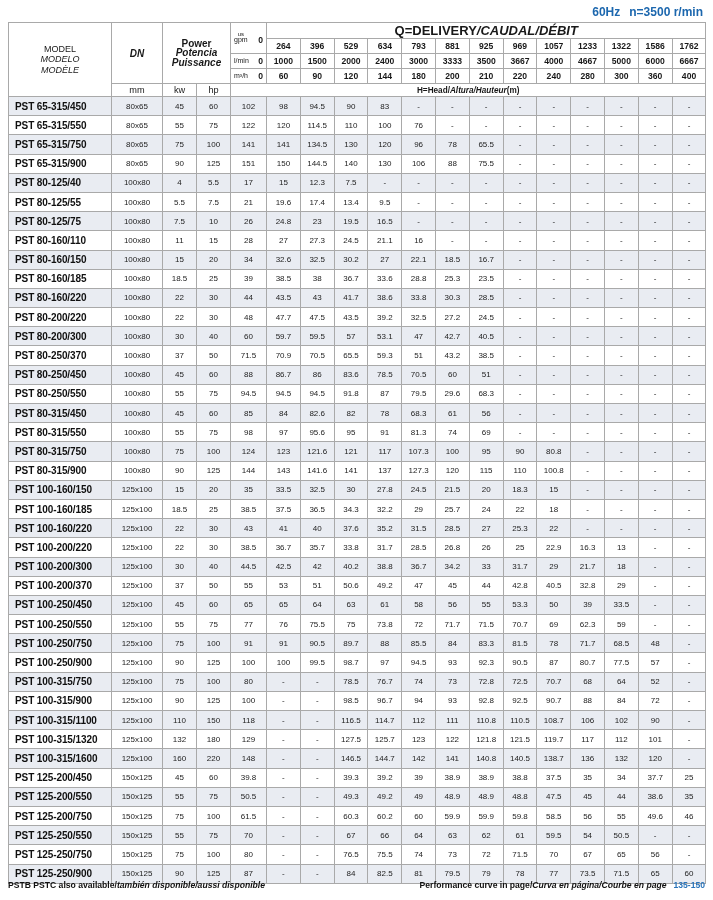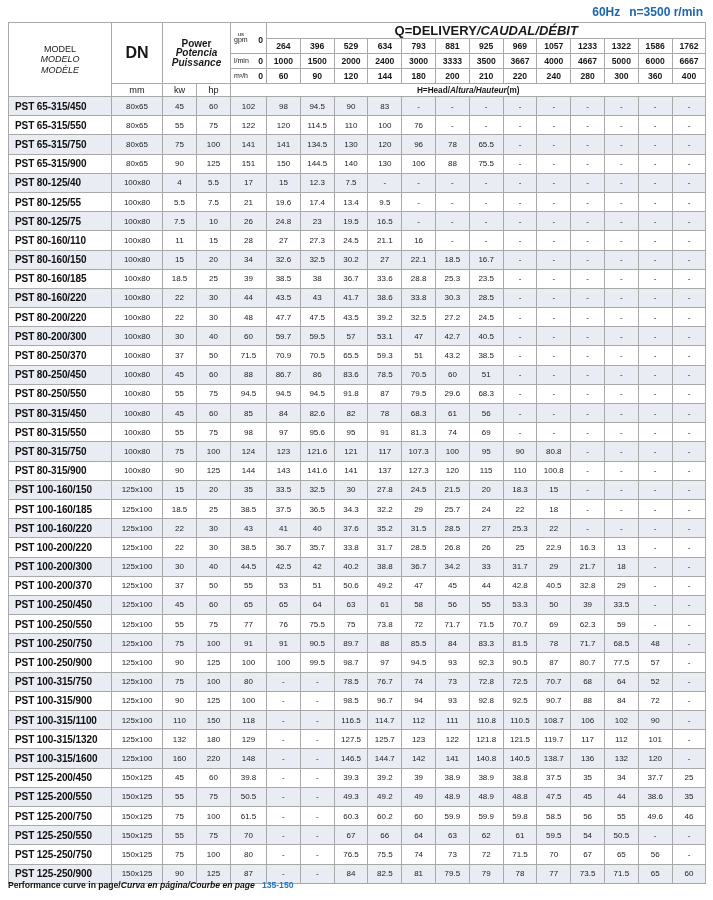--- a/index.html
+++ b/index.html
@@ -15,21 +15,21 @@
                border-collapse:collapse; table-layout:fixed;
                border:1.5px solid #2e2e2e; }
   .perf th, .perf td { border:1px solid #a9a9a9; text-align:center; vertical-align:middle;
                        padding:0; overflow:hidden; white-space:nowrap; }
 
   
   thead th { background:#fff; color:#181818; font-weight:normal; }
   tr.hr1 { height:14px; } tr.hr2, tr.hr3, tr.hr4 { height:15px; } tr.hr5 { height:13px; }
   .model-h { font-size:9px; font-weight:normal; line-height:10.5px; }
   .model-h .i18n { font-style:italic; }
-  .dn-h { font-size:16px; font-weight:bold; }
+  .dn-h { font-size:10px; font-weight:bold;font-style:italic; }
   .pow-h { font-size:10px; font-weight:bold; line-height:9.5px; }
   .pow-h .i18n { font-style:italic; }
   .qtitle { font-size:13px; font-weight:bold; }
   .qtitle .i18n { font-style:italic; }
   .unit-h { font-size:7px; }
   .unit-h .uwrap { display:flex; align-items:flex-end; justify-content:space-between; padding:1px 3px 2px 3px; }
   .ulab { display:inline-block; text-align:center; line-height:6.5px; }
   .usup { display:block; font-size:6px; line-height:6px; }
   .uzero { font-weight:bold; font-size:8.6px; line-height:8px; }
   th.qv { font-size:8.6px; font-weight:bold; }
@@ -977,18 +977,21 @@
         <td class="c">77</td>
         <td class="c">73.5</td>
         <td class="c">71.5</td>
         <td class="c">65</td>
         <td class="c">60</td>
       </tr>
     </tbody>
 </table>
 
 <div class="footer">
+  <div class="fl">
+    <span>PSTB PSTC also available/</span><span class="i18n">también disponible/aussi disponible</span>
+  </div>
   <div class="fr-group">
     <span>Performance curve in page/</span>
       <span class="i18n">Curva en página/Courbe en page</span>
       <span class="pages">135-150</span>
   </div>
 </div>
 
 </body></html>

